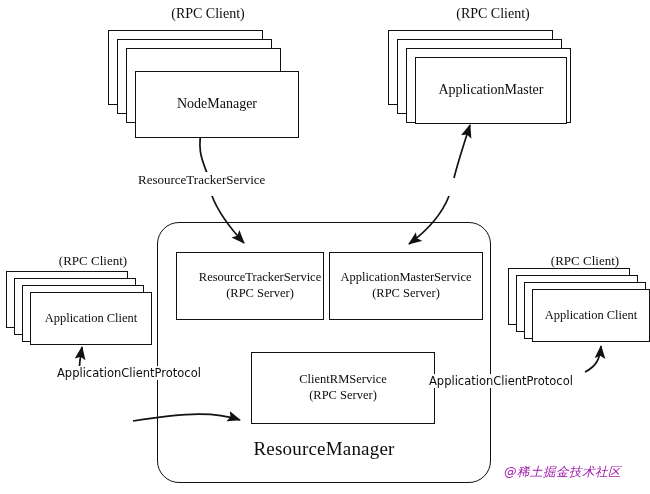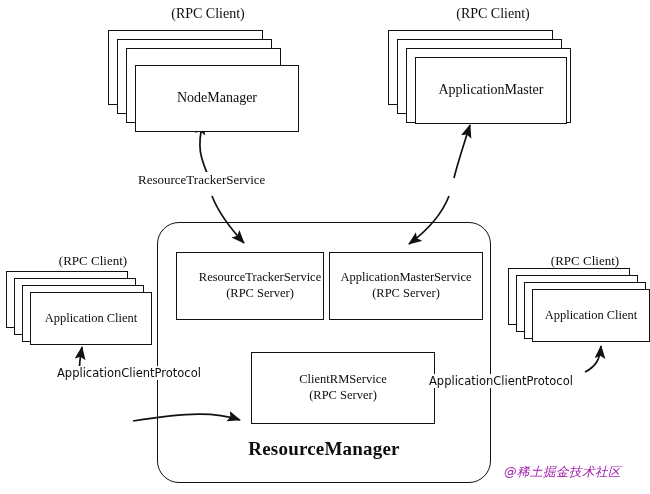--- a/index.html
+++ b/index.html
@@ -63,21 +63,20 @@
     background: transparent;
   }
   .rm-title {
     position: absolute;
     left: 157px;
     top: 438px;
     width: 334px;
     text-align: center;
     font-size: 19px;
     letter-spacing: 0.2px;
-    font-weight: bold;
   }
   
   .service-box {
     position: absolute;
     background: #ffffff;
     border: 1.6px solid #111111;
     box-sizing: border-box;
     display: flex;
     flex-direction: column;
     align-items: center;
@@ -140,21 +139,21 @@
   </svg>
 
   <div class="rm-container"></div>
   <div class="rm-title">ResourceManager</div>
 
   <div class="caption" style="left:108px; top:6px; width:200px; font-size:14px;">(RPC Client)</div>
   <div class="stack" style="left:108px; top:30px; width:200px; height:95px;">
     <div class="sheet" style="left:0px;  top:0px;  width:155px; height:75px;"></div>
     <div class="sheet" style="left:9px;  top:9px;  width:155px; height:75px;"></div>
     <div class="sheet" style="left:18px; top:18px; width:155px; height:75px;"></div>
-    <div class="front" style="left:27px; top:35px; width:164px; height:67px; font-size:14px;">NodeManager</div>
+    <div class="front" style="left:27px; top:41px; width:164px; height:67px; font-size:14px;">NodeManager</div>
   </div>
 
   <div class="caption" style="left:388px; top:6px; width:210px; font-size:14px;">(RPC Client)</div>
   <div class="stack" style="left:388px; top:30px; width:200px; height:95px;padding-left:24px;">
     <div class="sheet" style="left:0px;  top:0px;  width:165px; height:75px;"></div>
     <div class="sheet" style="left:9px;  top:9px;  width:165px; height:75px;"></div>
     <div class="sheet" style="left:18px; top:18px; width:165px; height:75px;"></div>
     <div class="front" style="left:27px; top:27px; width:152px; height:67px; font-size:14px;">ApplicationMaster</div>
   </div>
 

